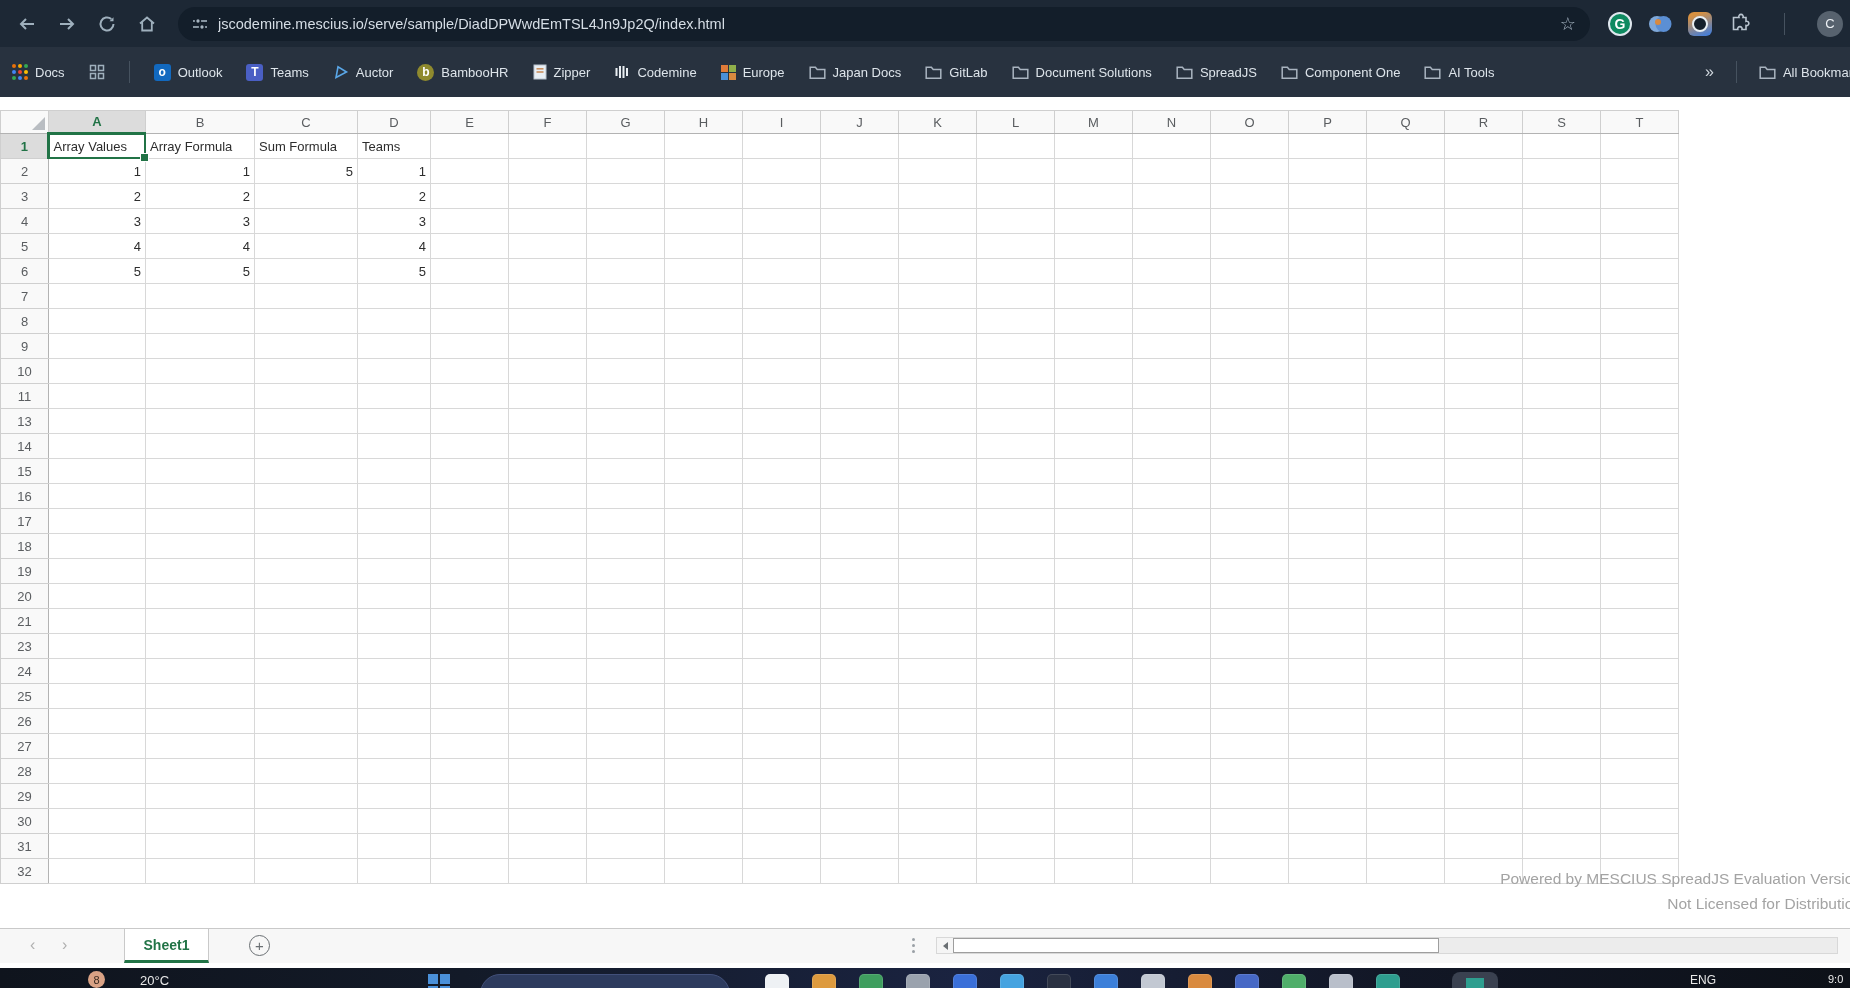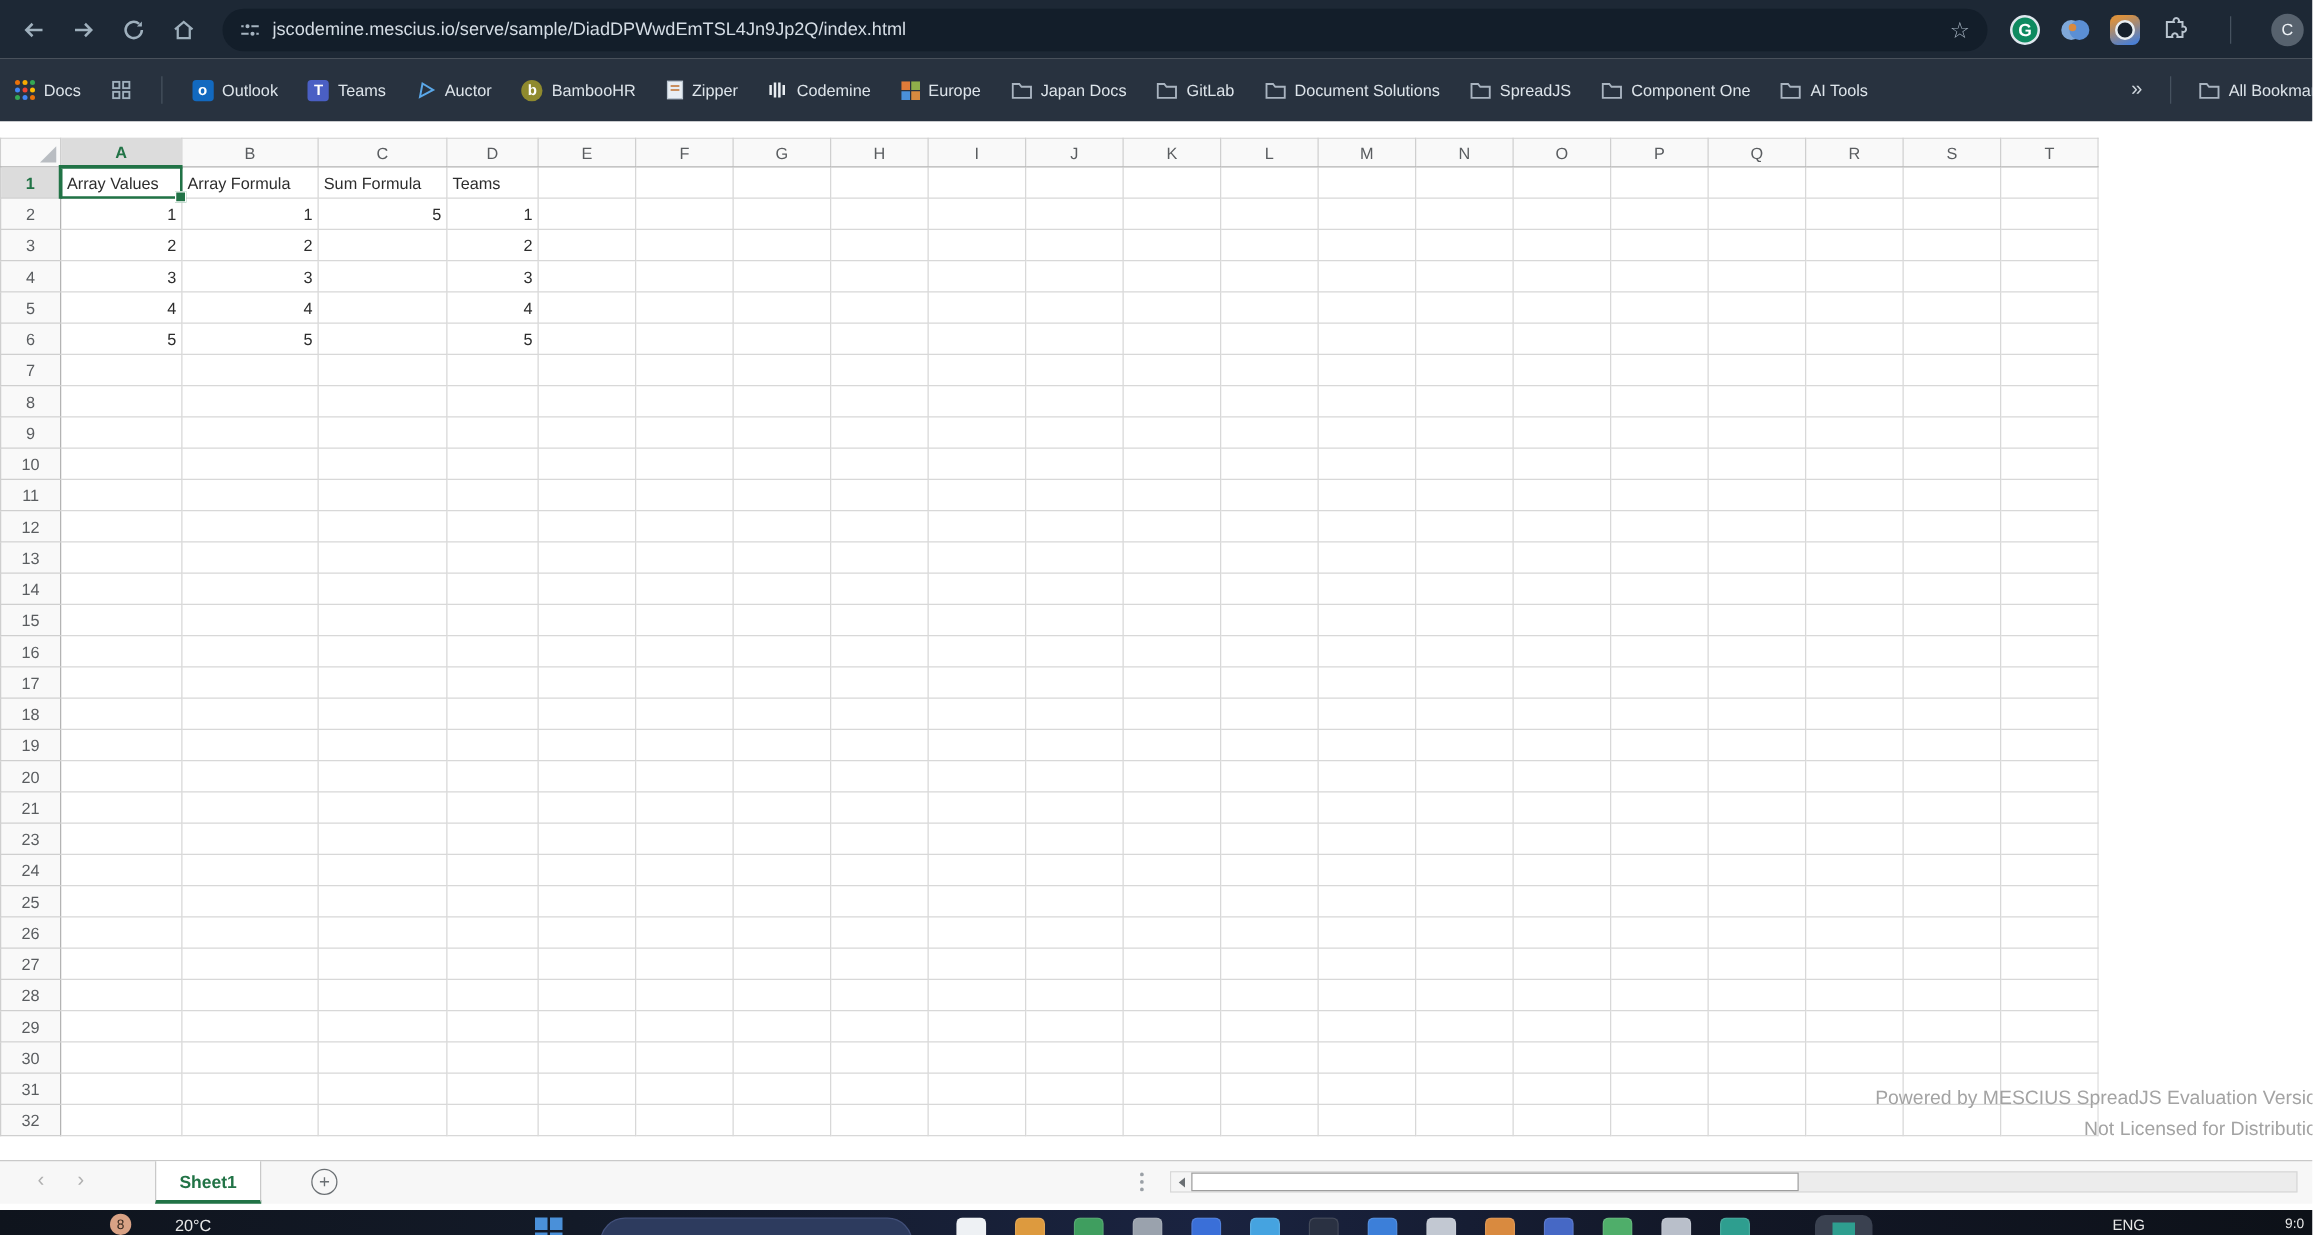--- a/index.html
+++ b/index.html
@@ -581,43 +581,20 @@
           <td class="cell al"></td>
           <td class="cell al"></td>
           <td class="cell al"></td>
           <td class="cell al"></td>
           <td class="cell al"></td>
           <td class="cell al"></td>
           <td class="cell al"></td>
           <td class="cell al"></td>
         </tr>
         <tr class="srow">
-          <th class="rh">12</th>
-          <td class="cell al"></td>
-          <td class="cell al"></td>
-          <td class="cell al"></td>
-          <td class="cell al"></td>
-          <td class="cell al"></td>
-          <td class="cell al"></td>
-          <td class="cell al"></td>
-          <td class="cell al"></td>
-          <td class="cell al"></td>
-          <td class="cell al"></td>
-          <td class="cell al"></td>
-          <td class="cell al"></td>
-          <td class="cell al"></td>
-          <td class="cell al"></td>
-          <td class="cell al"></td>
-          <td class="cell al"></td>
-          <td class="cell al"></td>
-          <td class="cell al"></td>
-          <td class="cell al"></td>
-          <td class="cell al"></td>
-        </tr>
-        <tr class="srow">
           <th class="rh">13</th>
           <td class="cell al"></td>
           <td class="cell al"></td>
           <td class="cell al"></td>
           <td class="cell al"></td>
           <td class="cell al"></td>
           <td class="cell al"></td>
           <td class="cell al"></td>
           <td class="cell al"></td>
           <td class="cell al"></td>

